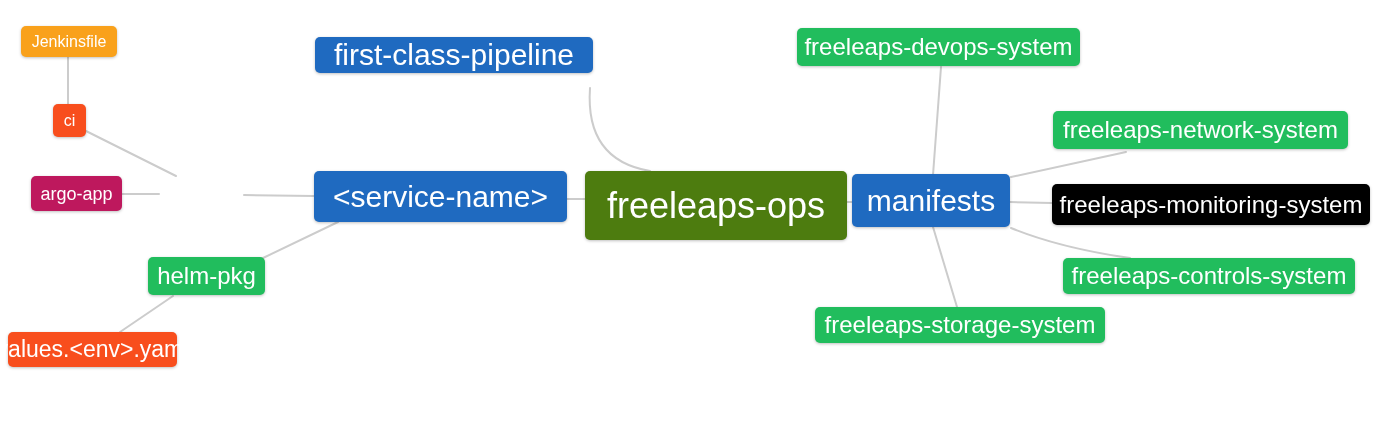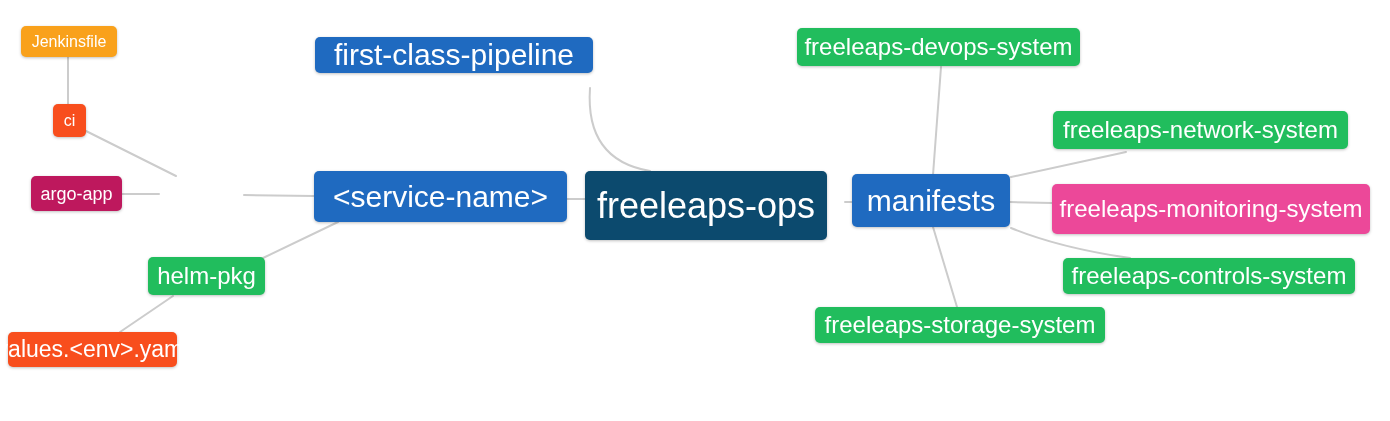--- a/index.html
+++ b/index.html
@@ -52,28 +52,28 @@
       <path d="M 590 88 Q 585 160 650 171" stroke="#CCCCCC"></path>
       <path d="M 567 199 L 585 199" stroke="#CCCCCC"></path>
       <path d="M 845 202 L 854 202" stroke="#CCCCCC"></path>
       <path d="M 933 175 L 941 67" stroke="#CCCCCC"></path>
       <path d="M 1011 177 L 1126 152" stroke="#CCCCCC"></path>
       <path d="M 1010 202 L 1052 203" stroke="#CCCCCC"></path>
       <path d="M 1011 228 Q 1060 248 1130 258" stroke="#CCCCCC"></path>
       <path d="M 933 227 L 957 307" stroke="#CCCCCC"></path>
     </svg>
   <div class="node-layer">
-      <div class="node" style="left: 585px; top: 171px; width: 242px; height: 69px; font-size: 36px; background: #0c4a6e; color: rgb(255, 255, 255);">freeleaps-ops</div>
+      <div class="node" style="left: 585px; top: 171px; width: 262px; height: 69px; font-size: 36px; background: #4d7c0f; color: rgb(255, 255, 255);">freeleaps-ops</div>
       <div class="node" style="left: 315px; top: 37px; width: 278px; height: 36px; font-size: 30px; background: rgb(31, 106, 192); color: rgb(255, 255, 255);">first-class-pipeline</div>
       <div class="node" style="left: 314px; top: 171px; width: 253px; height: 51px; font-size: 30px; background: rgb(31, 106, 192); color: rgb(255, 255, 255);">&lt;service-name&gt;</div>
       <div class="node" style="left: 852px; top: 174px; width: 158px; height: 53px; font-size: 30px; background: rgb(31, 106, 192); color: rgb(255, 255, 255);">manifests</div>
       <div class="node" style="left: 148px; top: 257px; width: 117px; height: 38px; font-size: 24px; background: rgb(33, 189, 93); color: rgb(255, 255, 255);">helm-pkg</div>
       <div class="node" style="left: 797px; top: 28px; width: 283px; height: 38px; font-size: 24px; background: rgb(33, 189, 93); color: rgb(255, 255, 255);">freeleaps-devops-system</div>
       <div class="node" style="left: 1053px; top: 111px; width: 295px; height: 38px; font-size: 24px; background: rgb(33, 189, 93); color: rgb(255, 255, 255);">freeleaps-network-system</div>
-      <div class="node" style="left: 1052px; top: 184px; width: 318px; height: 50px; font-size: 24px; background: #ec4899; color: rgb(255, 255, 255);">freeleaps-monitoring-system</div>
+      <div class="node" style="left: 1052px; top: 184px; width: 318px; height: 41px; font-size: 24px; background: #000000; color: rgb(255, 255, 255);">freeleaps-monitoring-system</div>
       <div class="node" style="left: 1063px; top: 258px; width: 292px; height: 36px; font-size: 24px; background: rgb(33, 189, 93); color: rgb(255, 255, 255);">freeleaps-controls-system</div>
       <div class="node" style="left: 815px; top: 307px; width: 290px; height: 36px; font-size: 24px; background: rgb(33, 189, 93); color: rgb(255, 255, 255);">freeleaps-storage-system</div>
       <div class="node" style="left: 21px; top: 26px; width: 96px; height: 31px; font-size: 16px; background: rgb(249, 161, 27); color: rgb(255, 255, 255);">Jenkinsfile</div>
       <div class="node" style="left: 53px; top: 104px; width: 33px; height: 33px; font-size: 16px; background: rgb(248, 78, 29); color: rgb(255, 255, 255);">ci</div>
       <div class="node" style="left: 31px; top: 176px; width: 91px; height: 35px; font-size: 18px; background: #be185d; color: rgb(255, 255, 255);">argo-app</div>
       <div class="node" style="left: 8px; top: 332px; width: 169px; height: 35px; font-size: 23px; background: rgb(248, 78, 29); color: rgb(255, 255, 255);">values.&lt;env&gt;.yaml</div>
     </div>
 </div>
 
 </body></html>

